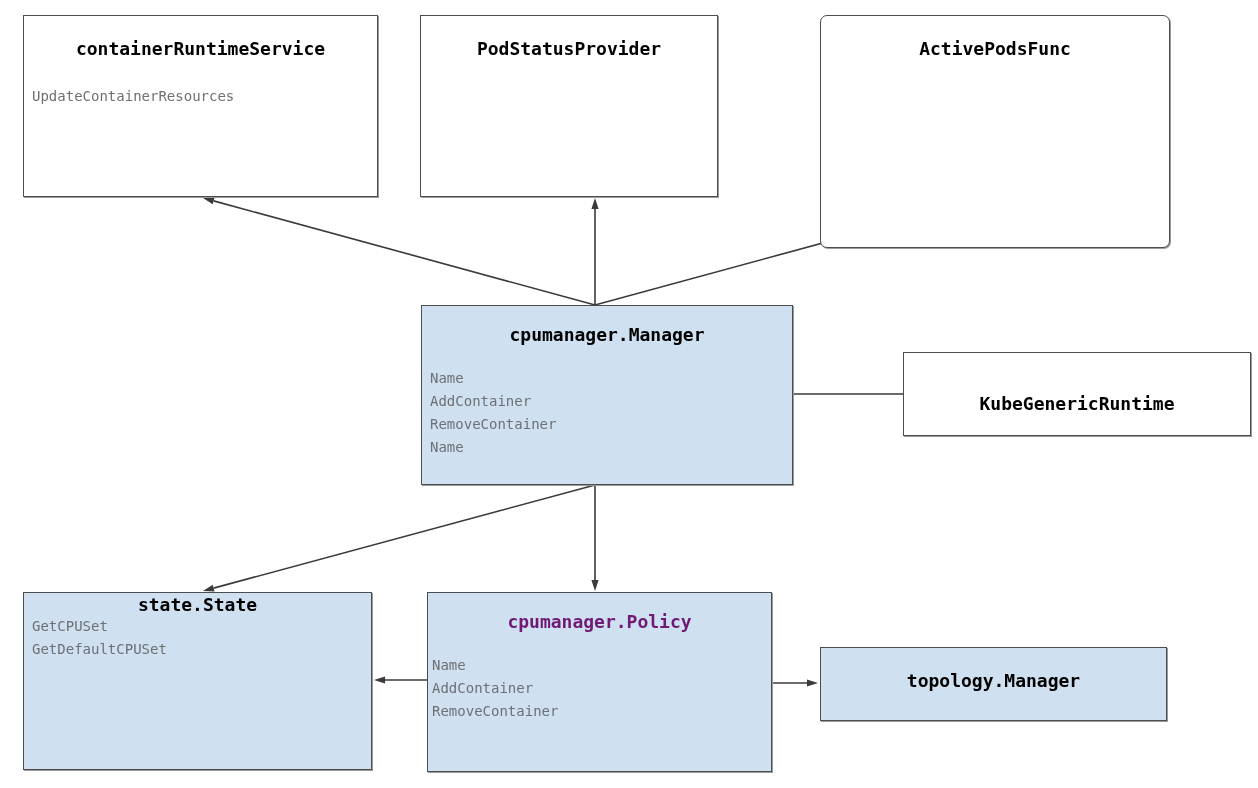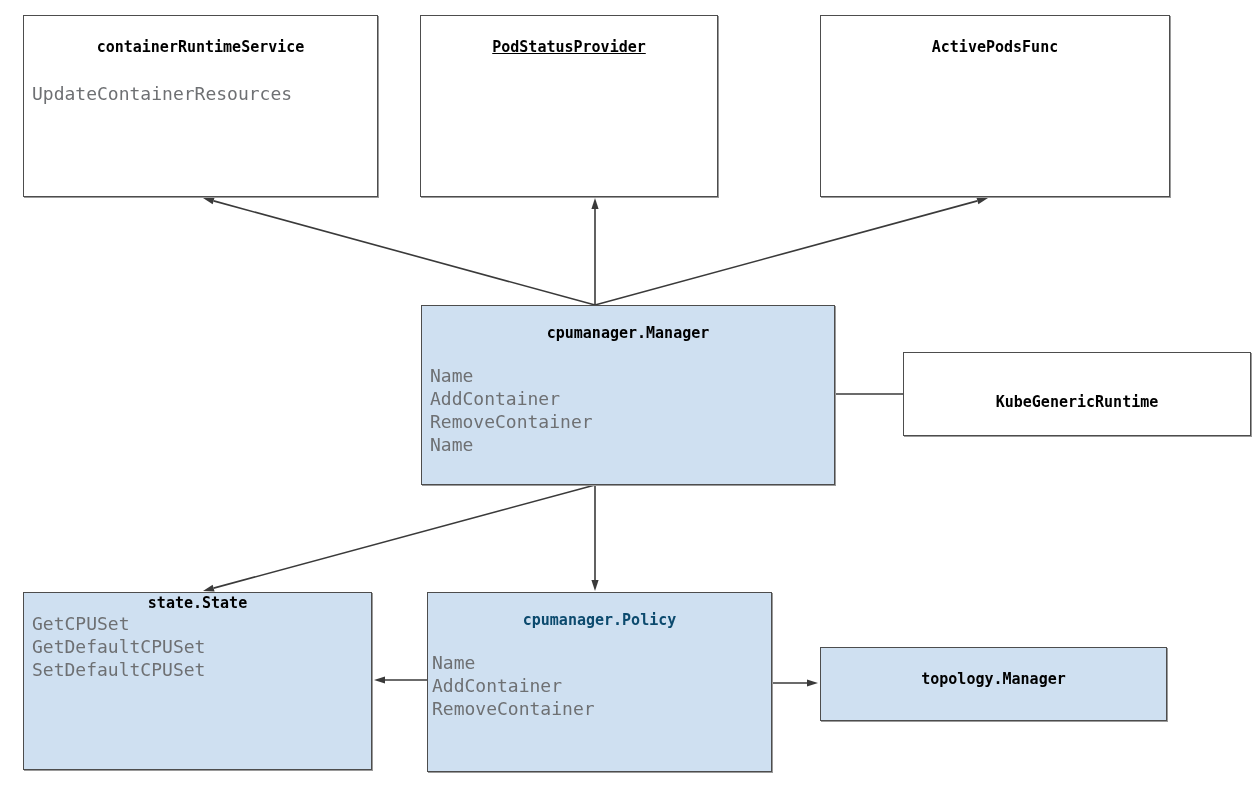--- a/index.html
+++ b/index.html
@@ -32,30 +32,30 @@
     box-shadow: 1px 1px 0 0 #9a9a9a;
     background: #ffffff;
     overflow: hidden;
   }
   .node.filled {
     background: #cfe0f1;
   }
   .node-title {
     font-family: "DejaVu Sans Mono", monospace;
     font-weight: bold;
-    font-size: 15px;
+    font-size: 18px;
     color: #000000;
     text-align: center;
     letter-spacing: 0px;
     white-space: nowrap;
   }
   .node-members {
     font-family: "DejaVu Sans Mono", monospace;
     font-weight: normal;
-    font-size: 18px;
+    font-size: 14px;
     color: #6e7073;
     text-align: left;
     line-height: 23px;
     white-space: nowrap;
   }
   .member {
     display: block;
   }
 </style>
 </head>
@@ -97,47 +97,46 @@
       </g>
     </svg>
   <div id="node-layer">
       <div class="node" style="left: 23px; top: 15px; width: 355px; height: 182px; border-color: rgb(77, 77, 77);">
         <div class="node-title" style="margin-top: 22px; color: rgb(0, 0, 0);">containerRuntimeService</div>
         <div class="node-members" style="margin-top: 26px; padding-left: 8px; color: rgb(110, 112, 115);">
           <span class="member">UpdateContainerResources</span>
         </div>
       </div>
       <div class="node" style="left: 420px; top: 15px; width: 298px; height: 182px; border-color: rgb(77, 77, 77);">
-        <div class="node-title" style="margin-top: 22px; color: rgb(0, 0, 0); text-decoration: underline;">PodStatusProvider</div>
+        <div class="node-title" style="margin-top: 22px; color: rgb(0, 0, 0);">PodStatusProvider</div>
       </div>
-      <div class="node" style="left: 820px; top: 15px; width: 350px; height: 182px; border-color: rgb(77, 77, 77);">
+      <div class="node" style="left: 820px; top: 15px; width: 350px; height: 233px; border-color: rgb(77, 77, 77); border-radius: 7px;">
         <div class="node-title" style="margin-top: 22px; color: rgb(0, 0, 0);">ActivePodsFunc</div>
       </div>
-      <div class="node filled" style="left: 421px; top: 305px; width: 414px; height: 180px; border-color: rgb(77, 77, 77);">
+      <div class="node filled" style="left: 421px; top: 305px; width: 372px; height: 180px; border-color: rgb(77, 77, 77);">
         <div class="node-title" style="margin-top: 18px; color: rgb(0, 0, 0);">cpumanager.Manager</div>
         <div class="node-members" style="margin-top: 22px; padding-left: 8px; color: rgb(110, 112, 115);">
           <span class="member">Name</span>
           <span class="member">AddContainer</span>
           <span class="member">RemoveContainer</span>
           <span class="member">Name</span>
         </div>
       </div>
       <div class="node" style="left: 903px; top: 352px; width: 348px; height: 84px; border-color: rgb(77, 77, 77);">
         <div class="node-title" style="margin-top: 40px; color: rgb(0, 0, 0);">KubeGenericRuntime</div>
       </div>
       <div class="node filled" style="left: 23px; top: 592px; width: 349px; height: 178px; border-color: rgb(77, 77, 77);">
         <div class="node-title" style="margin-top: 1px; color: rgb(0, 0, 0); text-align: center;">state.State</div>
         <div class="node-members" style="padding-left: 8px; color: rgb(110, 112, 115);">
           <span class="member">GetCPUSet</span>
           <span class="member">GetDefaultCPUSet</span>
-          <span class="member">SetDefaultCPUSet</span>
         </div>
       </div>
       <div class="node filled" style="left: 427px; top: 592px; width: 345px; height: 180px; border-color: rgb(77, 77, 77);">
-        <div class="node-title" style="margin-top: 18px; color: #0c4a6e;">cpumanager.Policy</div>
+        <div class="node-title" style="margin-top: 18px; color: #701a75;">cpumanager.Policy</div>
         <div class="node-members" style="margin-top: 22px; padding-left: 4px; color: rgb(110, 112, 115);">
           <span class="member">Name</span>
           <span class="member">AddContainer</span>
           <span class="member">RemoveContainer</span>
         </div>
       </div>
       <div class="node filled" style="left: 820px; top: 647px; width: 347px; height: 74px; border-color: rgb(77, 77, 77);">
         <div class="node-title" style="margin-top: 22px; color: rgb(0, 0, 0);">topology.Manager</div>
       </div>
     </div>

